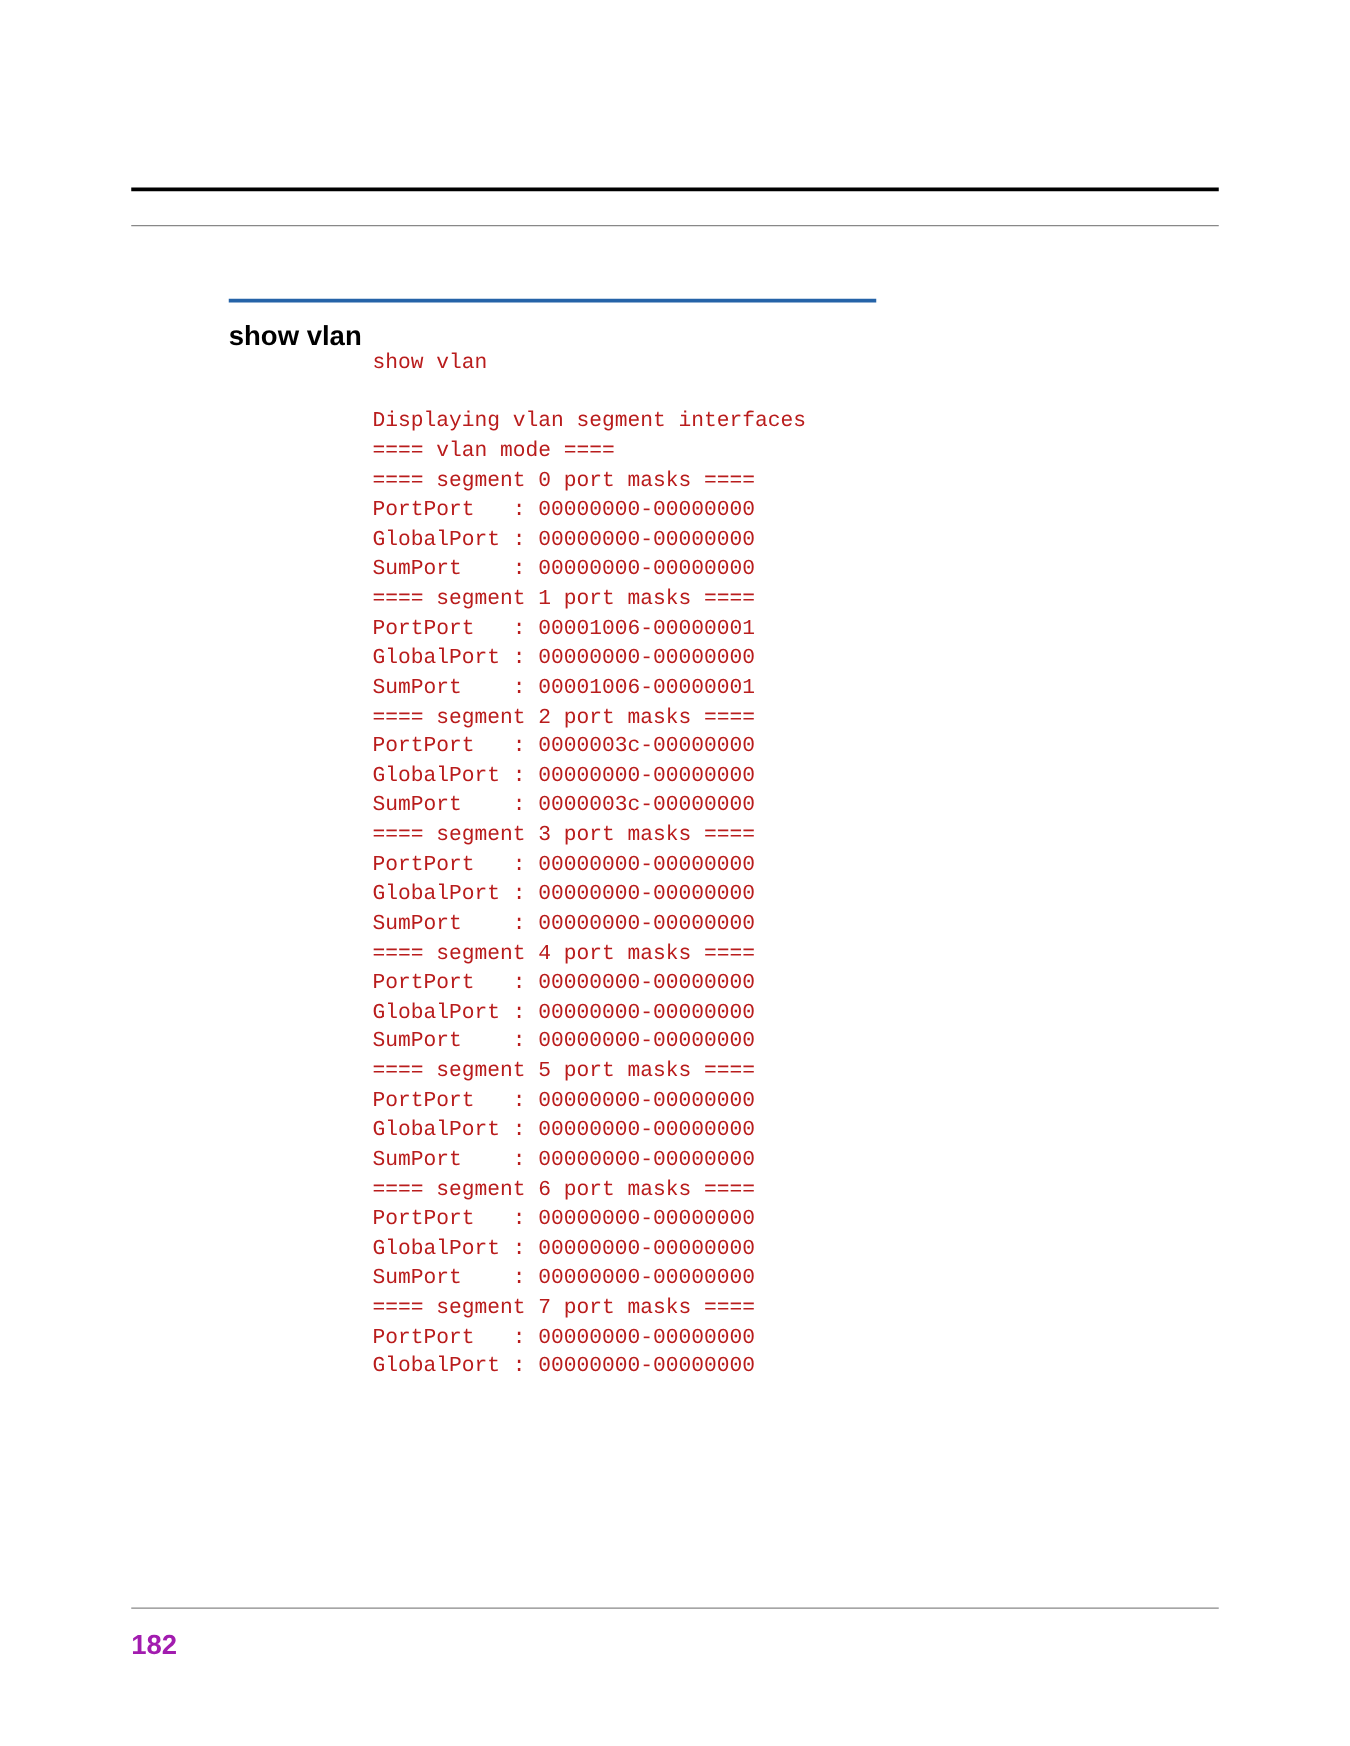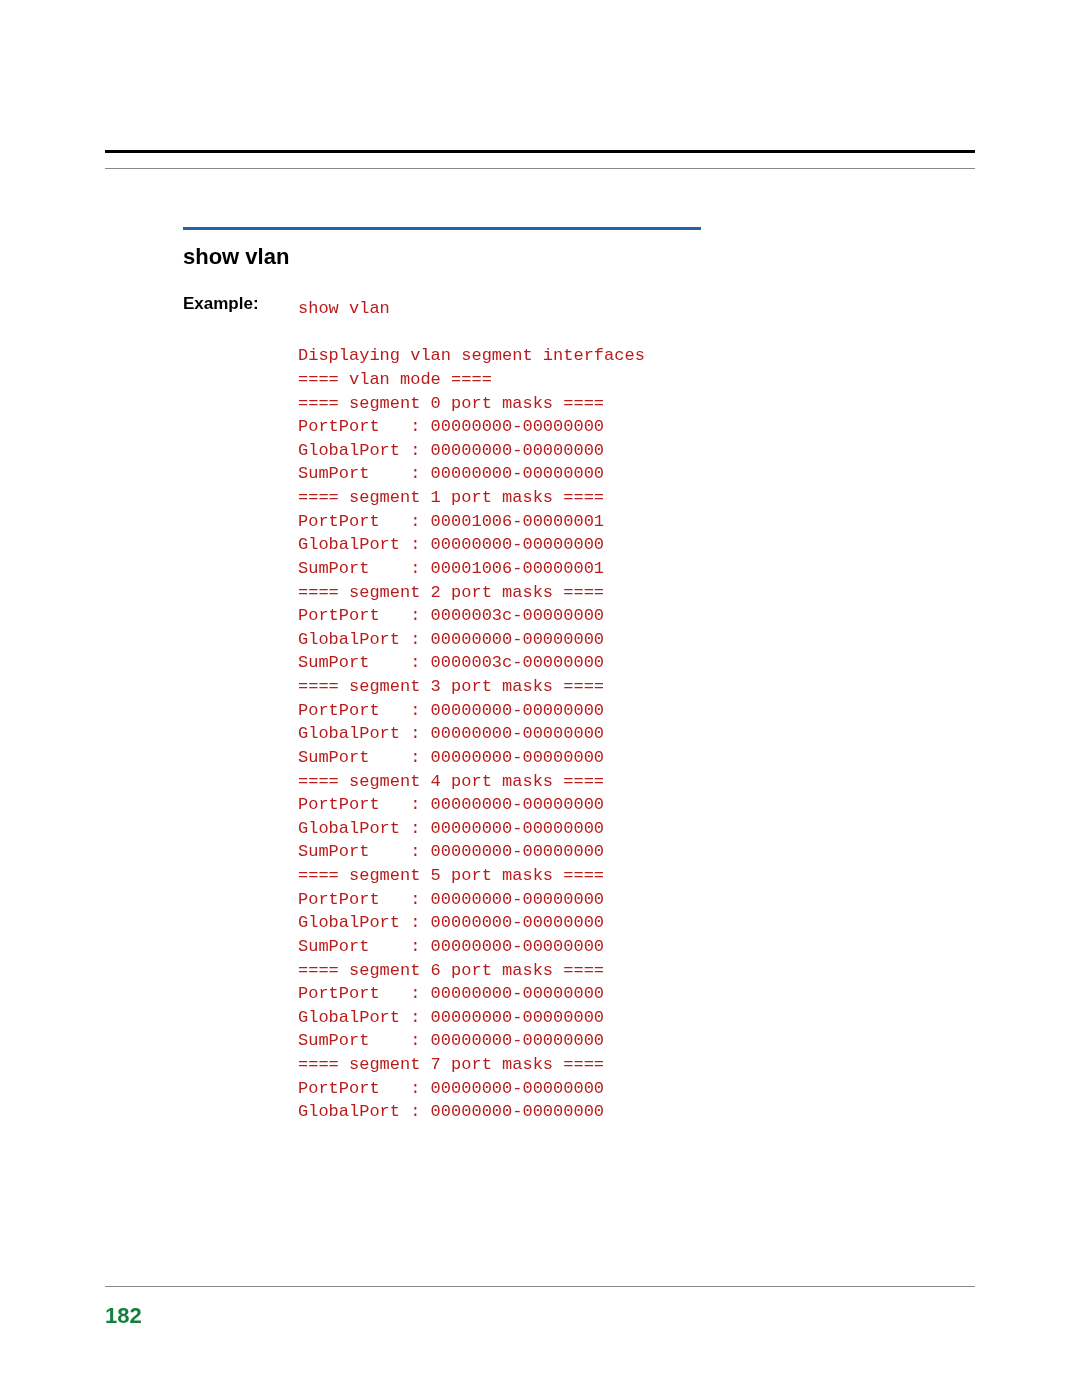--- a/index.html
+++ b/index.html
@@ -16,21 +16,21 @@
     }
     .top-rule {
       position: absolute;
       top: 150px;
       left: 105px;
       right: 105px;
       border-top: 3px solid #000000;
     }
     .content-area {
       position: absolute;
-      top: 168px;
+      top: 180px;
       left: 105px;
       right: 105px;
     }
     .thin-rule {
       border-top: 1px solid #888888;
       margin-bottom: 58px;
     }
     .section {
       margin-left: 78px;
     }
@@ -71,35 +71,34 @@
       left: 105px;
       right: 105px;
       border-top: 1px solid #888888;
     }
     .page-number {
       position: absolute;
       bottom: 68px;
       left: 105px;
       font-size: 22px;
       font-weight: bold;
-      color: #15803d;
+      color: #a21caf;
     }
   </style>
 </head>
 <body>
 
 <div class="top-rule"></div>
 
 <div class="content-area">
   <div class="thin-rule"></div>
 
   <div class="section">
     <div class="blue-rule"></div>
     <div class="command-title">show vlan</div>
-    <div class="example-label">Example:</div>
     <div class="code-block"><span>show vlan</span>
 <span></span>
 <span>Displaying vlan segment interfaces</span>
 <span>==== vlan mode ====</span>
 <span>==== segment 0 port masks ====</span>
 <span>PortPort   : 00000000-00000000</span>
 <span>GlobalPort : 00000000-00000000</span>
 <span>SumPort    : 00000000-00000000</span>
 <span>==== segment 1 port masks ====</span>
 <span>PortPort   : 00001006-00000001</span>

